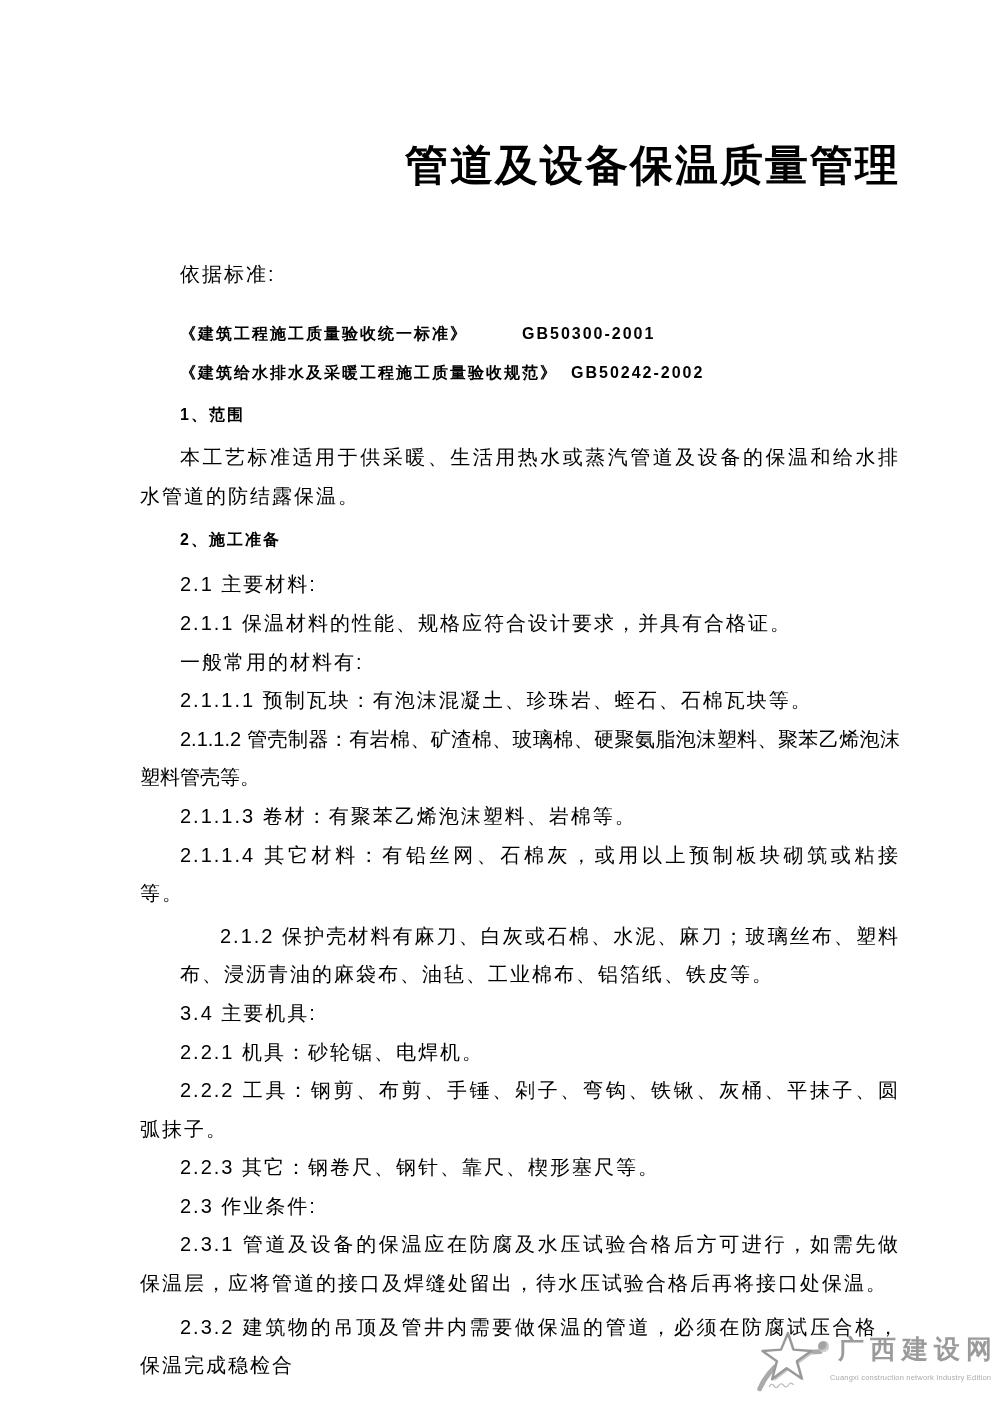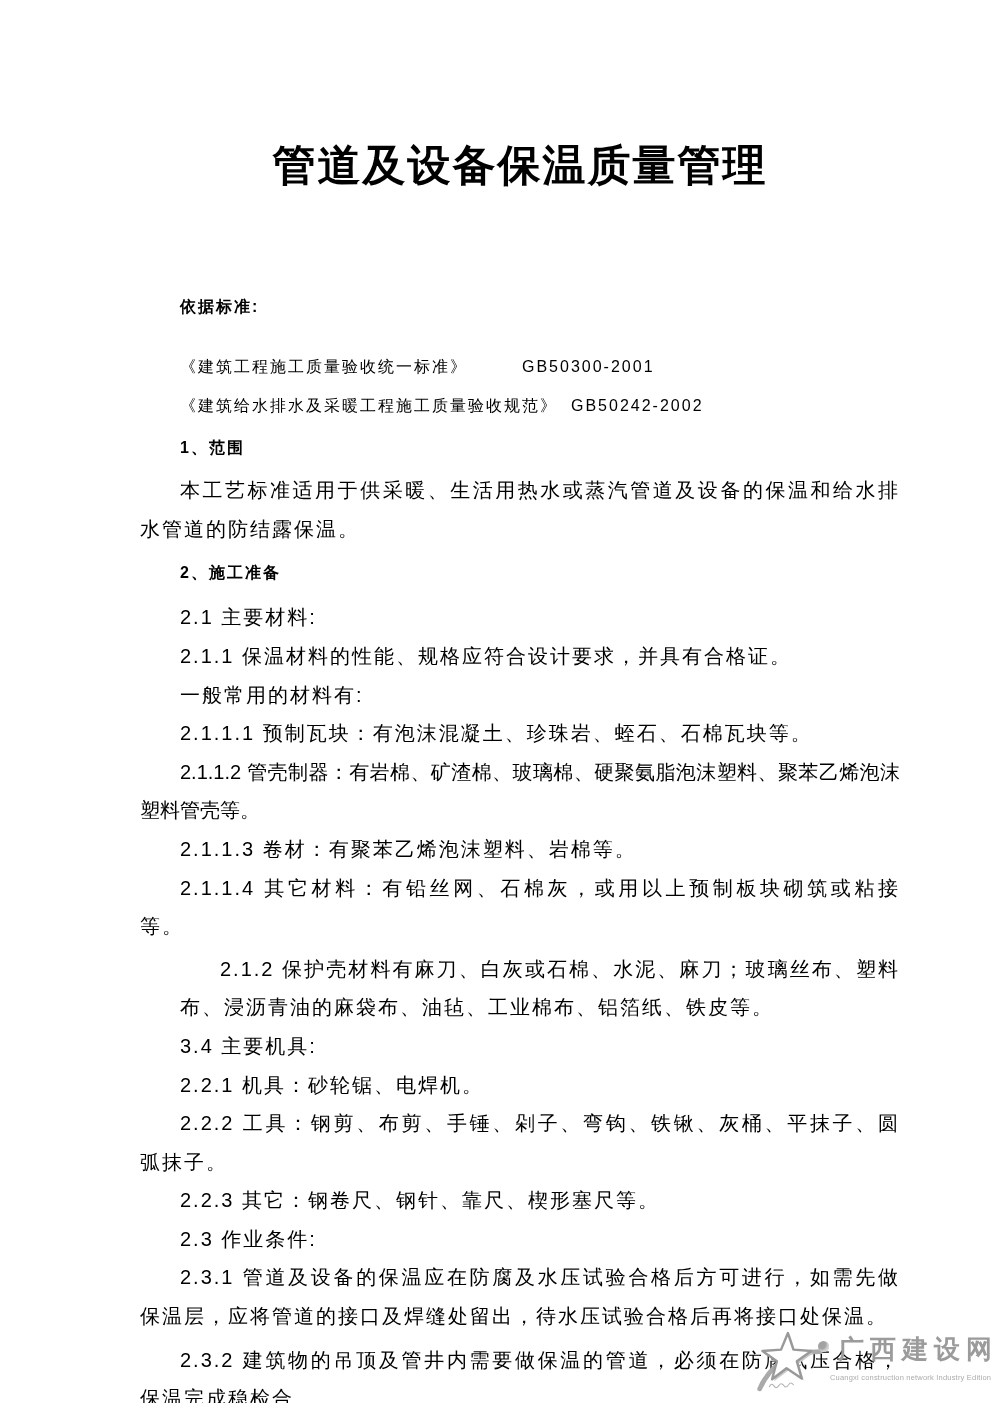--- a/index.html
+++ b/index.html
@@ -15,33 +15,33 @@
   .content {
     position: absolute;
     top: 0; left: 140px;
     width: 760px;
   }
   .doc-title {
     margin: 141px 0 1px 0;
     font-size: 43px;
     font-weight: bold;
     line-height: 48px;
-    text-align: center;
+    text-align: right;
     letter-spacing: 2px;
     white-space: nowrap;
   }
   .basis-heading {
-    margin: 103px 0 0 0;
-    font-size: 16px;
-    font-weight: bold;
+    margin: 70px 0 0 0;
+    font-size: 20px;
+    font-weight: normal;
     line-height: 30px;
     padding-left: 40px;
     letter-spacing: 2px;
   }
-  .std-rows { margin-top: 26px; }
+  .std-rows { margin-top: 26px; font-weight: bold; }
   .std-row {
     margin: 0;
     padding-left: 40px;
     font-size: 16px;
     line-height: 38.6px;
     letter-spacing: 2px;
     white-space: nowrap;
   }
   .gap-wide  { display: inline-block; width: 54px; }
   .gap-small { display: inline-block; width: 13px; }

